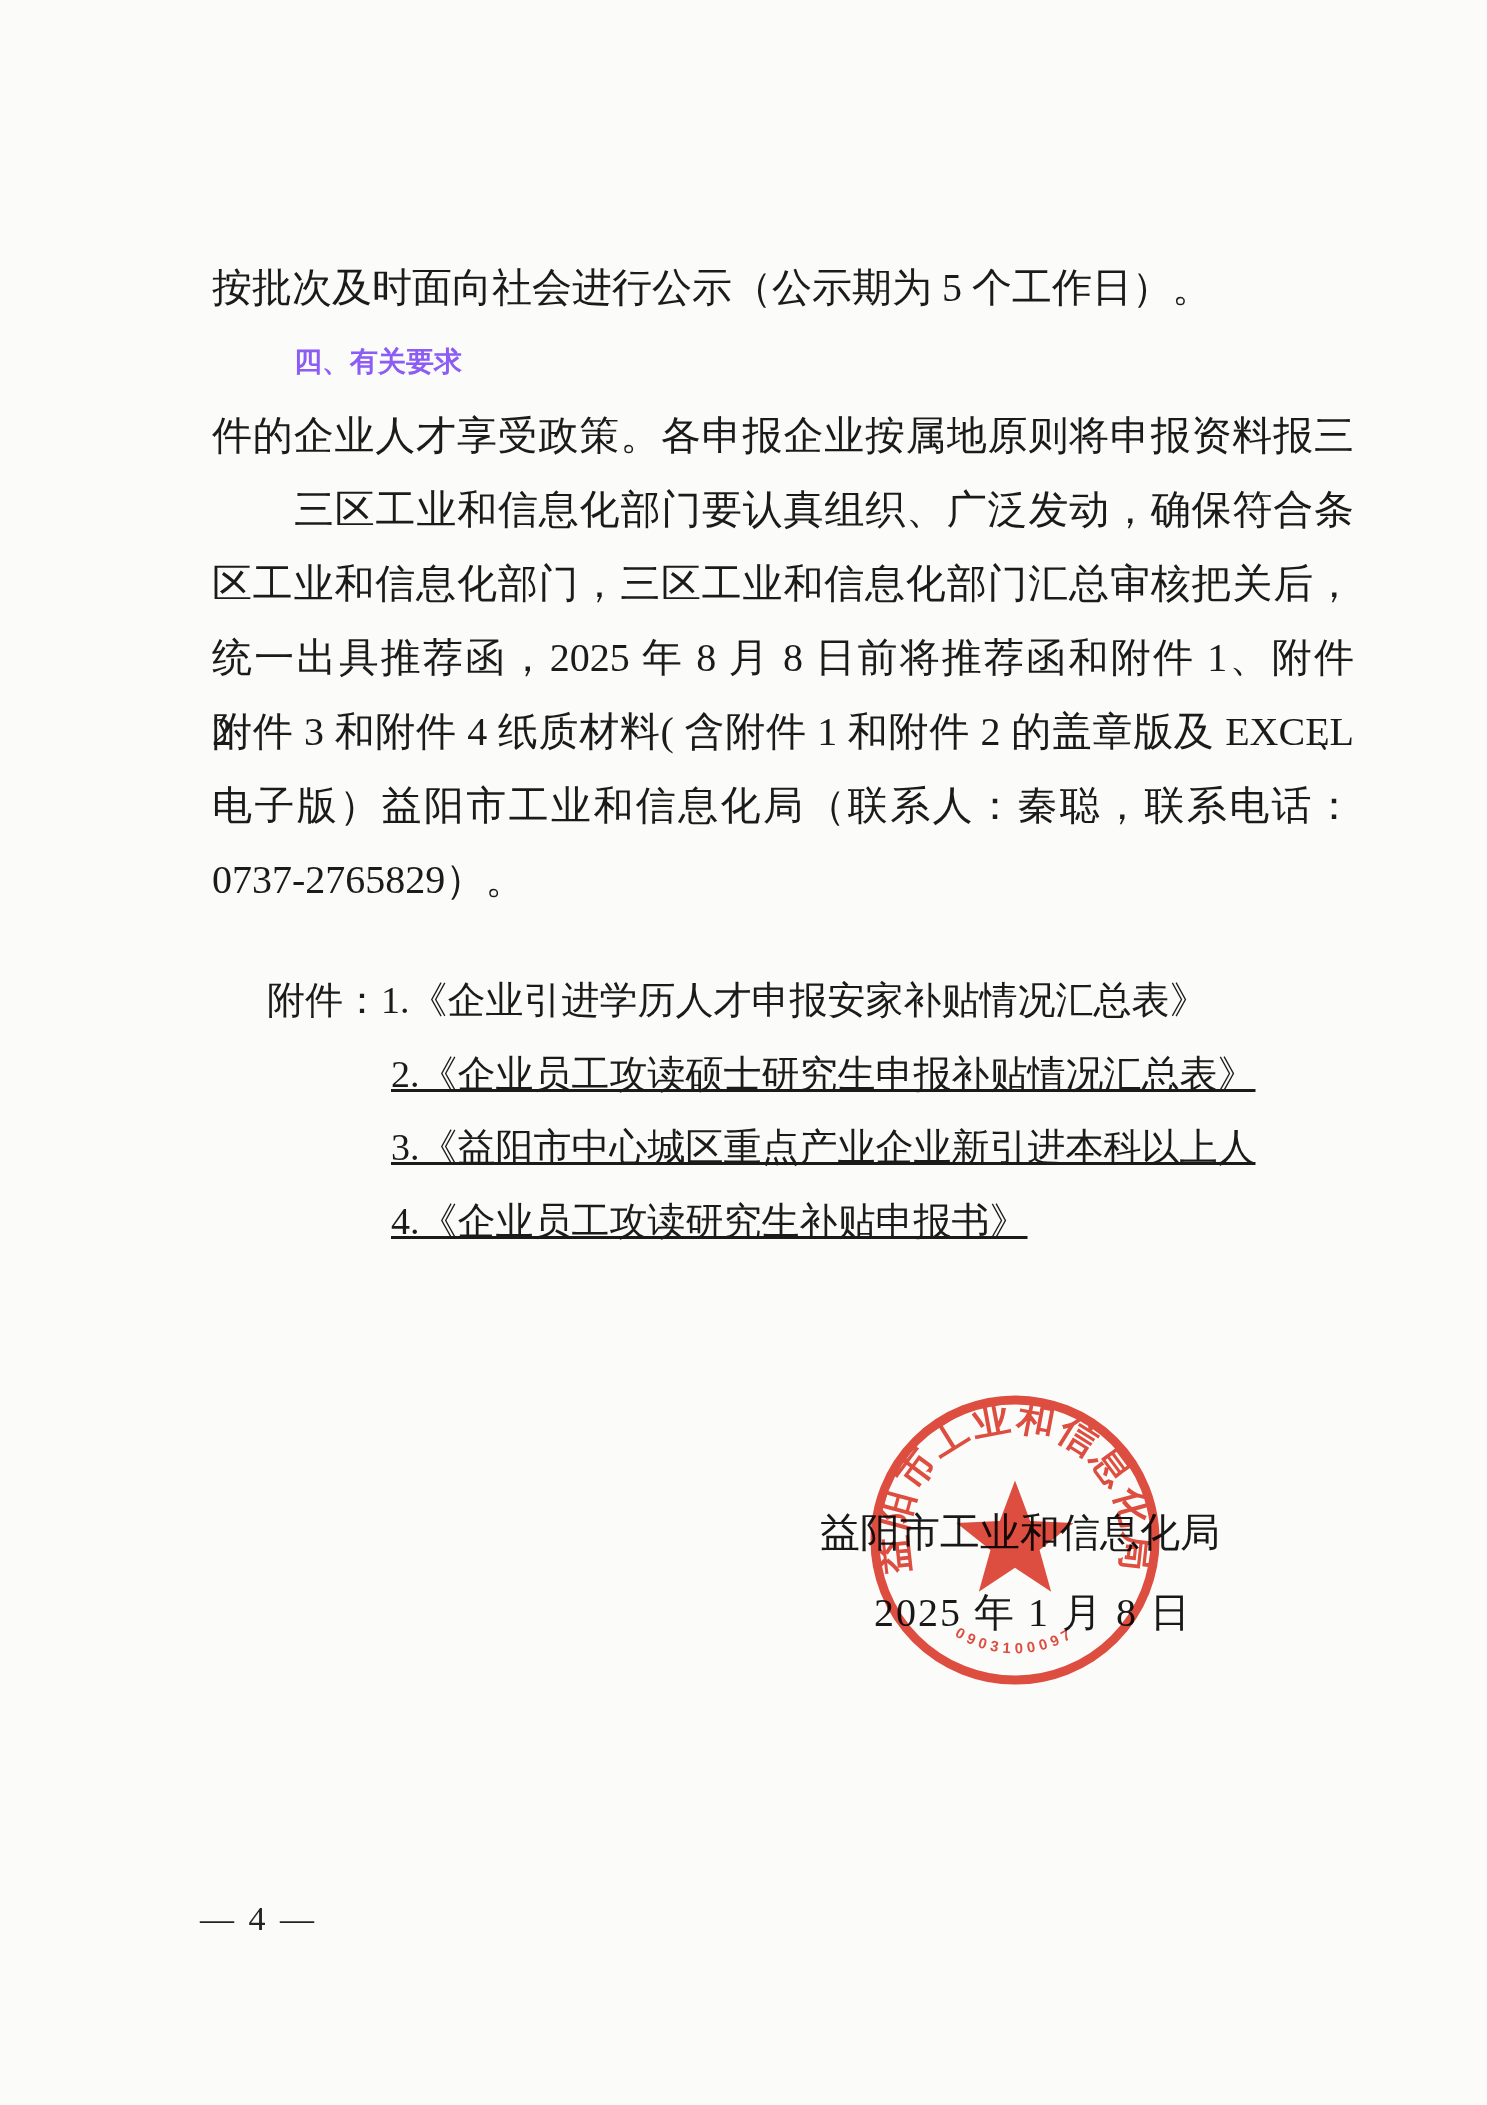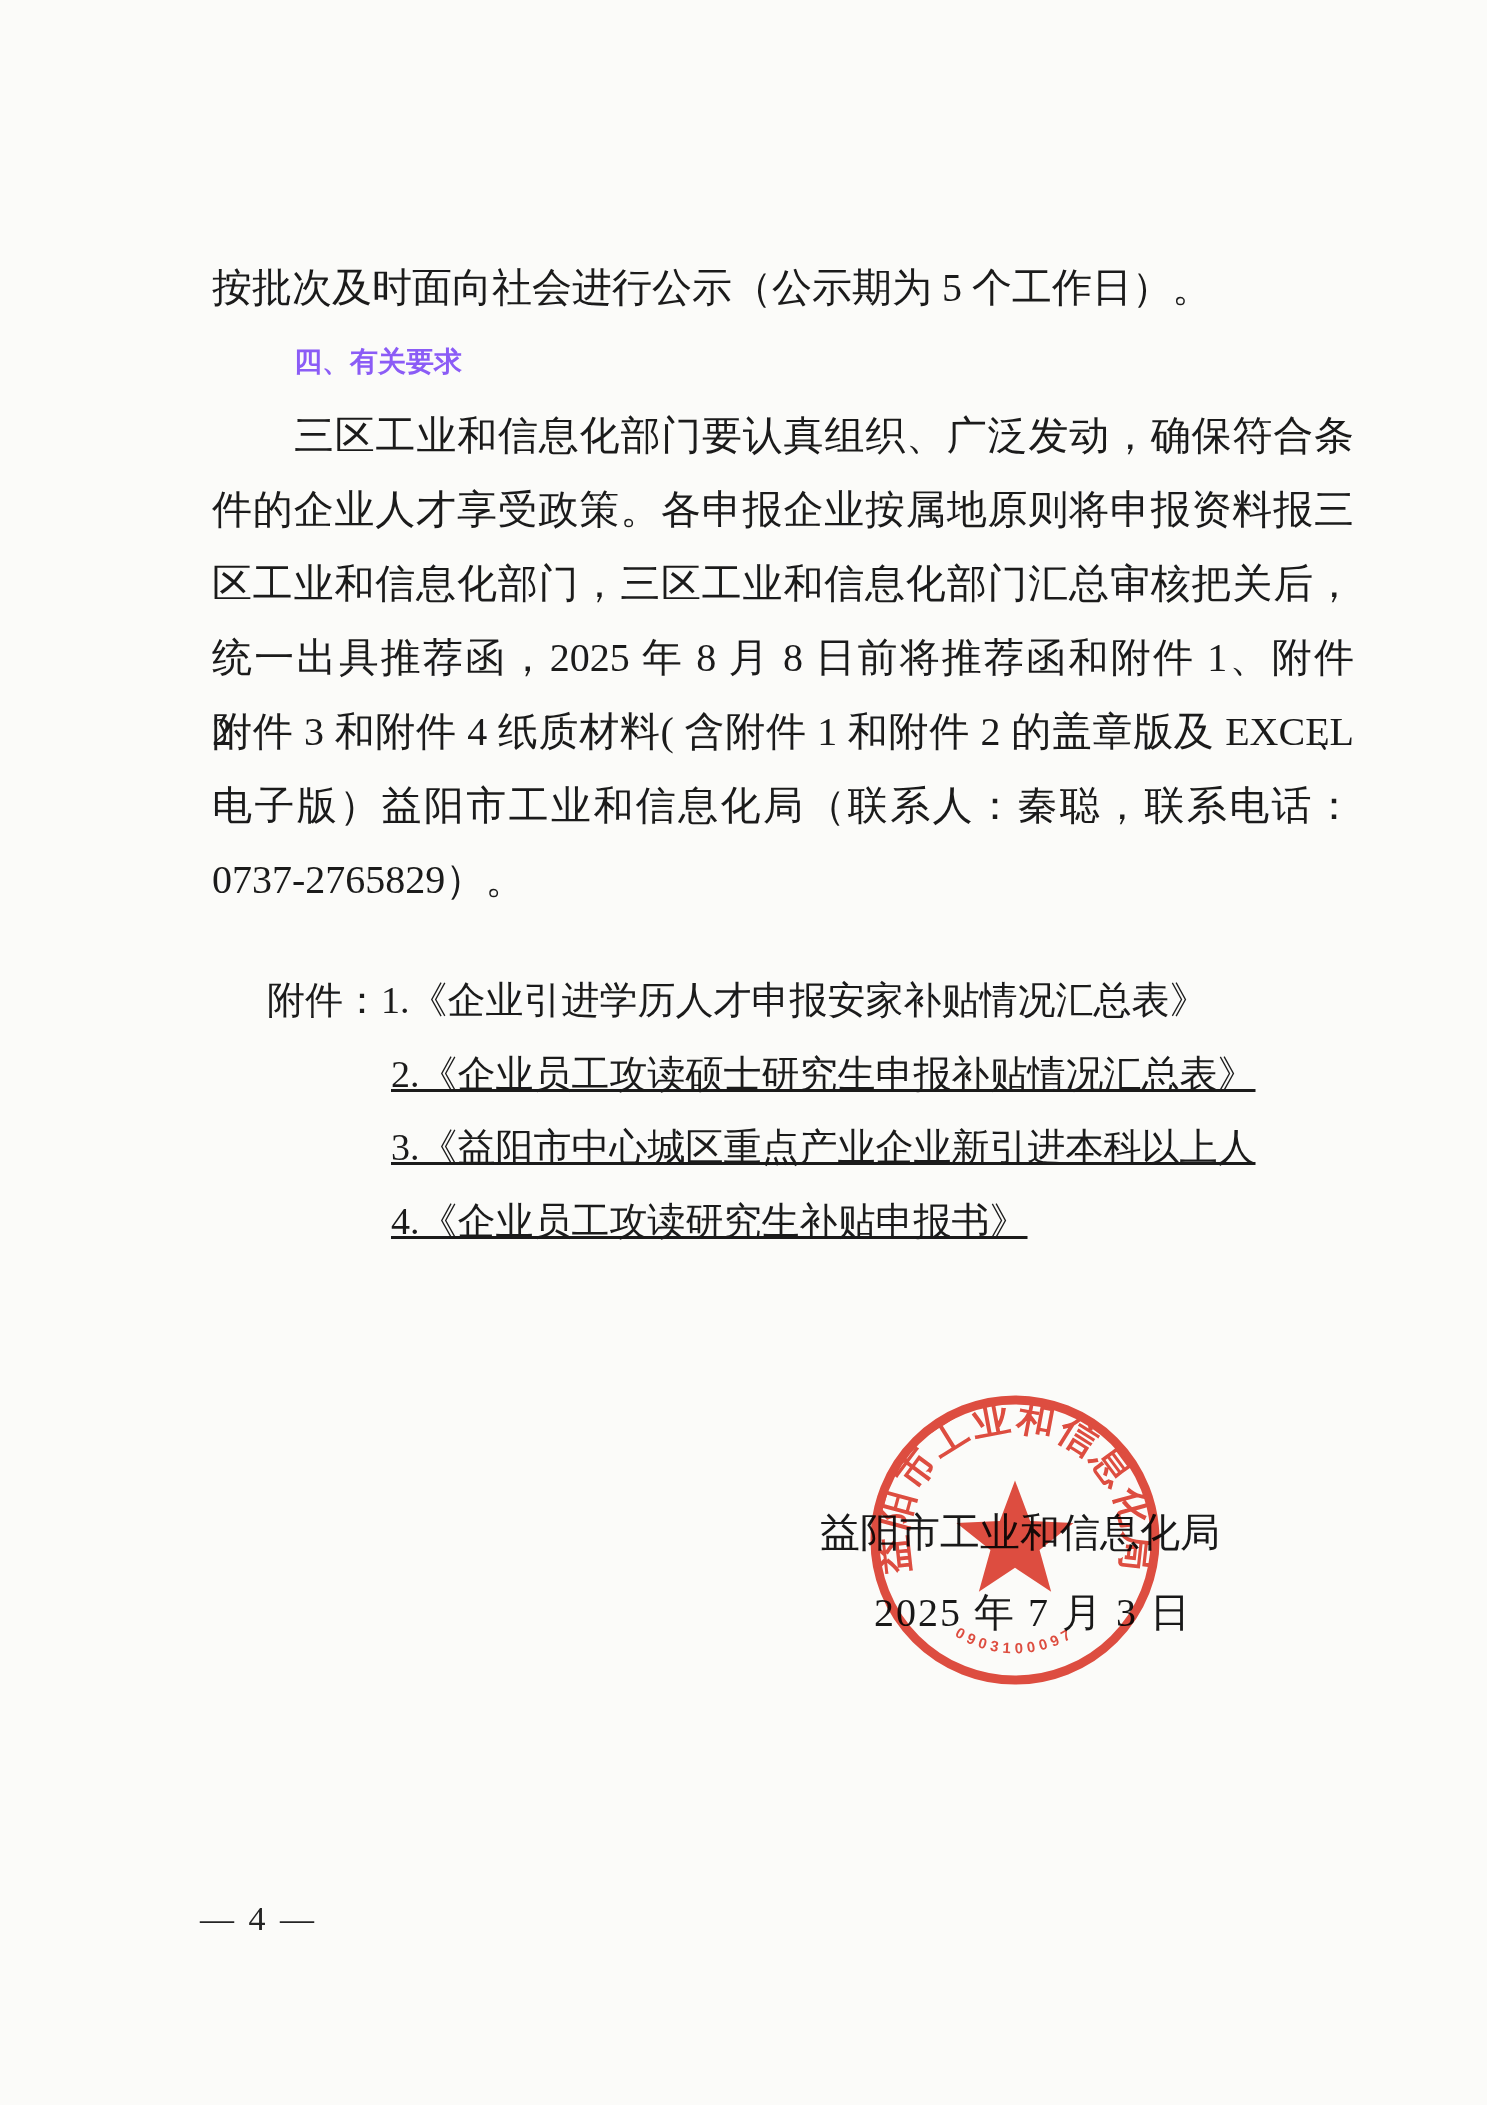--- a/index.html
+++ b/index.html
@@ -60,41 +60,41 @@
 <body>
 
 <div class="page">
   <div class="doc">
 
     <div class="line intro">按批次及时面向社会进行公示（公示期为 5 个工作日）。</div>
 
     <h2 class="heading">四、有关要求</h2>
 
     <div>
+      <div class="wrapline">件的企业人才享受政策。各申报企业按属地原则将申报资料报三</div>
       <div class="wrapline indent2">三区工业和信息化部门要认真组织、广泛发动，确保符合条</div>
-      <div class="wrapline">件的企业人才享受政策。各申报企业按属地原则将申报资料报三</div>
       <div class="wrapline">区工业和信息化部门，三区工业和信息化部门汇总审核把关后，</div>
       <div class="wrapline">统一出具推荐函，2025 年 8 月 8 日前将推荐函和附件 1、附件 2、</div>
       <div class="wrapline">附件 3 和附件 4 纸质材料( 含附件 1 和附件 2 的盖章版及 EXCEL</div>
       <div class="wrapline">电子版）益阳市工业和信息化局（联系人：秦聪，联系电话：</div>
       <div class="line">0737-2765829）。</div>
     </div>
 
     <div class="attachments">
       <div class="att-line">
         <span>附件：</span><span>1.《企业引进学历人才申报安家补贴情况汇总表》</span>
       </div>
       <div class="att-line cont-item">2.《企业员工攻读硕士研究生申报补贴情况汇总表》</div>
       <div class="att-line cont-item">3.《益阳市中心城区重点产业企业新引进本科以上人</div>
       <div class="att-line cont-item">4.《企业员工攻读研究生补贴申报书》</div>
     </div>
   </div>
 
   <div class="sig-org">益阳市工业和信息化局</div>
-  <div class="sig-date">2025 年 7 月 3 日</div>
+  <div class="sig-date">2025 年 1 月 8 日</div>
 
   <svg class="stamp" viewBox="0 0 300 300" xmlns="http://www.w3.org/2000/svg" aria-hidden="true">
     <defs>
       <path id="arcTop" d="M 46.6,187.6 A 110,110 0 1 1 253.4,187.6" fill="none"></path>
       <path id="arcBottom" d="M 84.6,243.4 A 114,114 0 0 0 215.4,243.4" fill="none"></path>
     </defs>
     <circle cx="150" cy="150" r="141" fill="none" stroke="#dd3526" stroke-width="9"></circle>
     <text fill="#dd3526" font-size="38" letter-spacing="3" font-family="Liberation Serif, DejaVu Serif, serif" font-weight="700">
       <textPath href="#arcTop" startOffset="50%" text-anchor="middle">益阳市工业和信息化局</textPath>
     </text>

